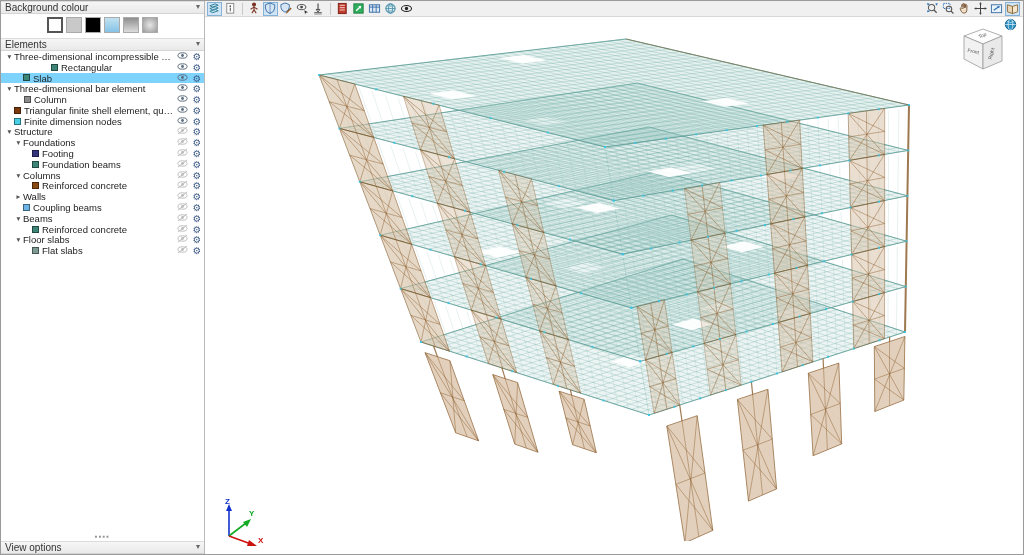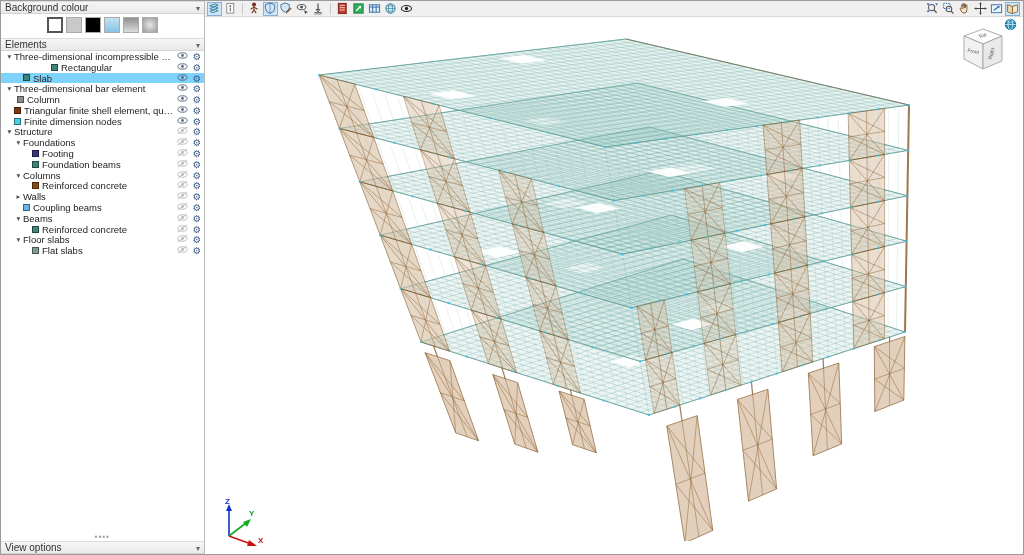--- a/index.html
+++ b/index.html
@@ -21,21 +21,21 @@
   .glyph-restore { width:8px; height:8px; border:1px solid #555; display:inline-block; position:relative; background:#fff;}
   .glyph-restore::before { content:""; position:absolute; left:2px; top:-3px; width:8px; height:8px;
     border:1px solid #555; border-bottom:none; border-left:none; }
   .glyph-close { font-size:12px; color:#444; }
   
   .main { flex:1; display:flex; min-height:0; }
   .sidebar { width:204px; flex:0 0 204px; border-right:1px solid #b9b9b9;
     display:flex; flex-direction:column; background:#fff; overflow:hidden; }
   .section-header { height:13px; background:linear-gradient(#f6f6f6,#e9e9e9);
     border-top:1px solid #dcdcdc; border-bottom:1px solid #d4d4d4;
-    font-size:10px; color:#333; display:flex; align-items:flex-end; padding:0 4px; flex:0 0 auto;}
+    font-size:10px; color:#333; display:flex; align-items:flex-start; padding:0 4px; flex:0 0 auto;}
   .section-header .chev { margin-left:auto; font-size:8px; color:#666; }
   
   .swatch-row { height:24px; display:flex; align-items:center; justify-content:center;
     gap:3px; flex:0 0 auto; padding:2px 0 4px 0;}
   .bg-swatch { width:16px; height:16px; border:1px solid #aaa; }
   .bg-swatch.selected { border:2px solid #555; }
   
   .tree { flex:0 0 auto; }
   .tree-row { height:10.8px; display:flex; align-items:center; font-size:9.5px;
     color:#222; position:relative; padding-right:3px; }
@@ -130,21 +130,21 @@
             <span class="expander">▾</span>
             <span class="tree-label">Three-dimensional bar element</span>
             <span class="row-icons">
               <span><svg width="11" height="9" viewBox="0 0 11 9">
                   <ellipse cx="5.5" cy="4.5" rx="4.6" ry="2.7" fill="none" stroke="#5a6b7d" stroke-width="1"></ellipse>
                   <circle cx="5.5" cy="4.5" r="1.4" fill="#5a6b7d"></circle>
                 </svg></span>
               <span class="gear">⚙</span>
             </span>
           </div>
-          <div class="tree-row" style="padding-left: 16px;">
+          <div class="tree-row" style="padding-left: 23px;">
             <span class="swatch" style="background:#8c8c8c"></span>
             <span class="tree-label">Column</span>
             <span class="row-icons">
               <span><svg width="11" height="9" viewBox="0 0 11 9">
                   <ellipse cx="5.5" cy="4.5" rx="4.6" ry="2.7" fill="none" stroke="#5a6b7d" stroke-width="1"></ellipse>
                   <circle cx="5.5" cy="4.5" r="1.4" fill="#5a6b7d"></circle>
                 </svg></span>
               <span class="gear">⚙</span>
             </span>
           </div>

